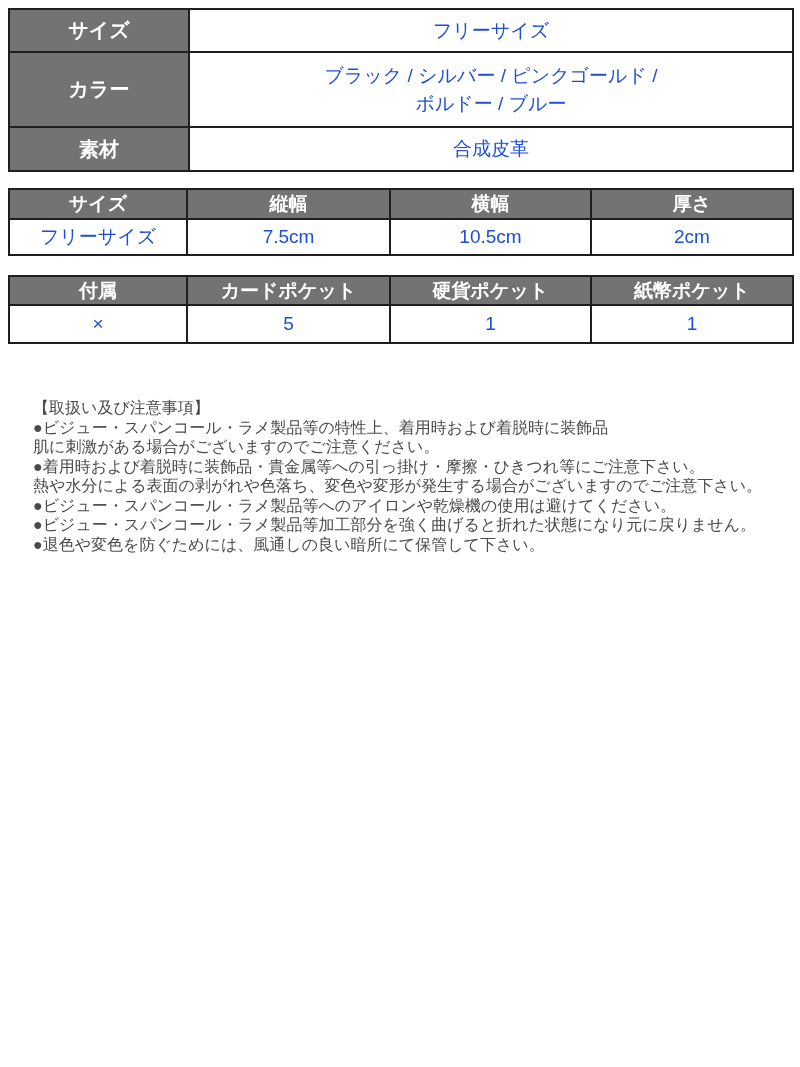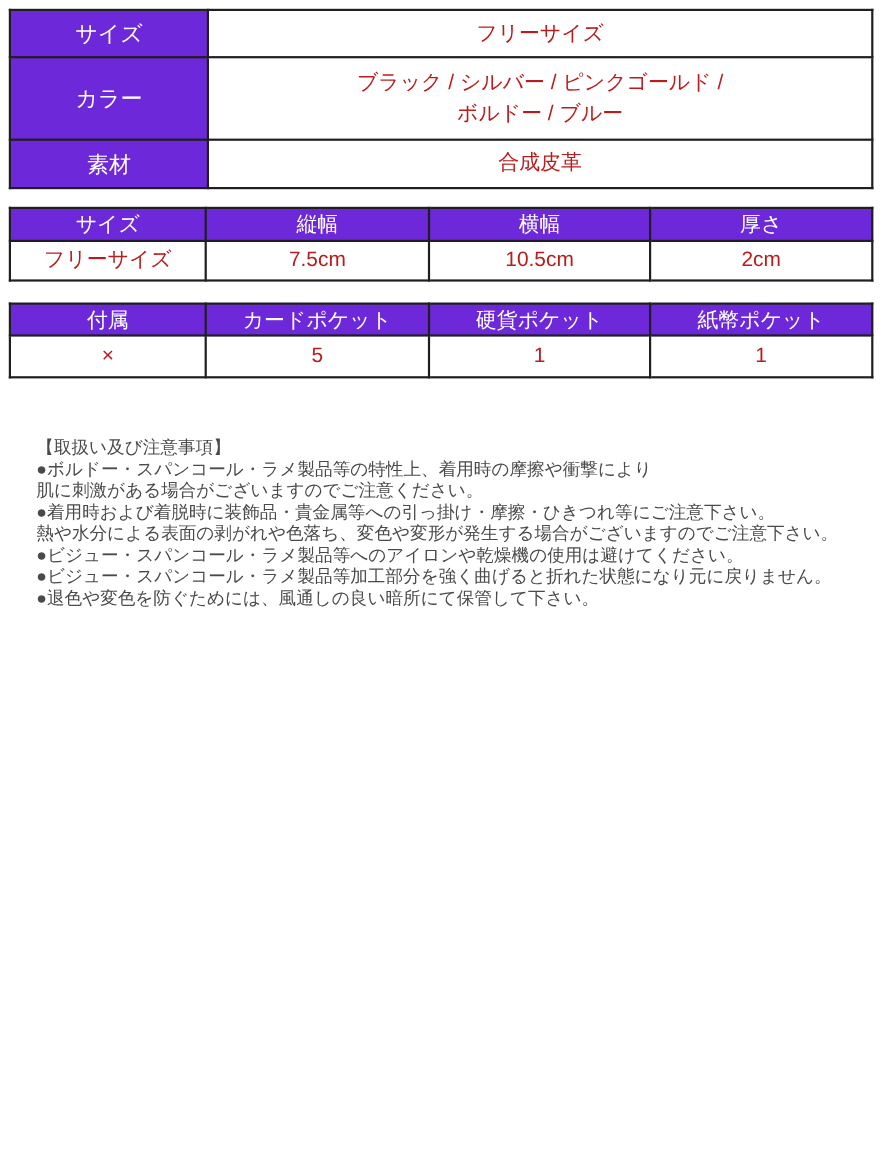--- a/index.html
+++ b/index.html
@@ -25,29 +25,29 @@
   table.spec td, table.spec th {
     border: 2px solid #1f1f1f;
     text-align: center;
     vertical-align: middle;
     padding: 0;
   }
   .t1 { margin-top: 8px; }
   .t2 { margin-top: 16px; }
   .t3 { margin-top: 19px; border-radius: 10px; }
   th.hdr {
-    background: #6d28d9;
+    background: #737373;
     color: #ffffff;
-    font-weight: normal;
+    font-weight: bold;
     font-size: 20px;
     margin-left: 19px;
   }
   td.val {
     background: #ffffff;
-    color: #b91c1c;
+    color: #1d4ed8;
     font-weight: normal;
     font-size: 19px;
     line-height: 1.45;
   }
   .t1 .col-label { width: 178px; }
   .t1 tr.r1 th, .t1 tr.r1 td { height: 41px; }
   .t1 tr.r2 th, .t1 tr.r2 td { height: 73px; }
   .t1 tr.r3 th, .t1 tr.r3 td { height: 42px; }
   .t2 .c1, .t3 .c1 { width: 176px; }
   .t2 .c2, .t3 .c2 { width: 201px; }
@@ -122,21 +122,21 @@
       <td class="val c1">×</td>
       <td class="val c2">5</td>
       <td class="val c3">1</td>
       <td class="val c4">1</td>
     </tr>
   </tbody>
     </table>
 
   <div class="notes">
     <div class="line">【取扱い及び注意事項】</div>
-    <div class="line">●ボルドー・スパンコール・ラメ製品等の特性上、着用時の摩擦や衝撃により</div>
+    <div class="line">●ビジュー・スパンコール・ラメ製品等の特性上、着用時および着脱時に装飾品</div>
     <div class="line">肌に刺激がある場合がございますのでご注意ください。</div>
     <div class="line">●着用時および着脱時に装飾品・貴金属等への引っ掛け・摩擦・ひきつれ等にご注意下さい。</div>
     <div class="line">熱や水分による表面の剥がれや色落ち、変色や変形が発生する場合がございますのでご注意下さい。</div>
     <div class="line">●ビジュー・スパンコール・ラメ製品等へのアイロンや乾燥機の使用は避けてください。</div>
     <div class="line">●ビジュー・スパンコール・ラメ製品等加工部分を強く曲げると折れた状態になり元に戻りません。</div>
     <div class="line">●退色や変色を防ぐためには、風通しの良い暗所にて保管して下さい。</div>
   </div>
 
 </div>
 

